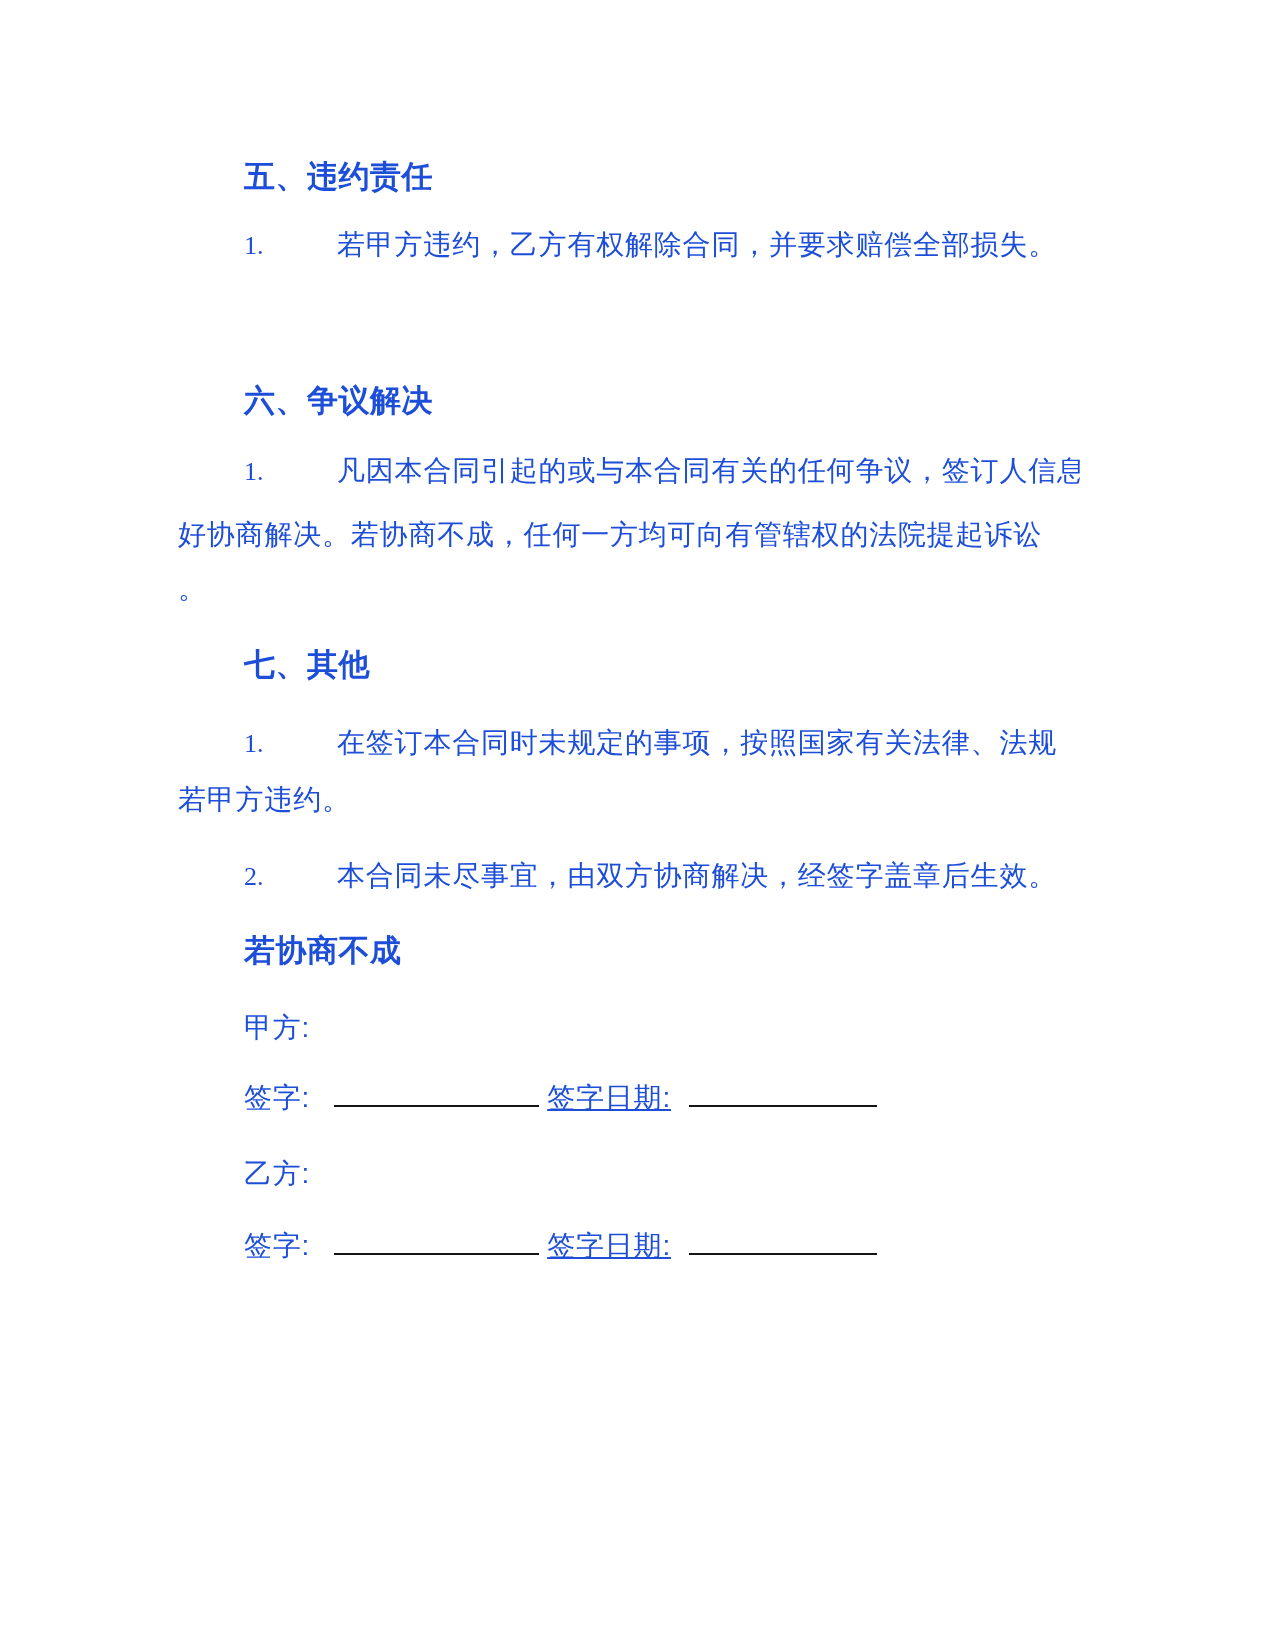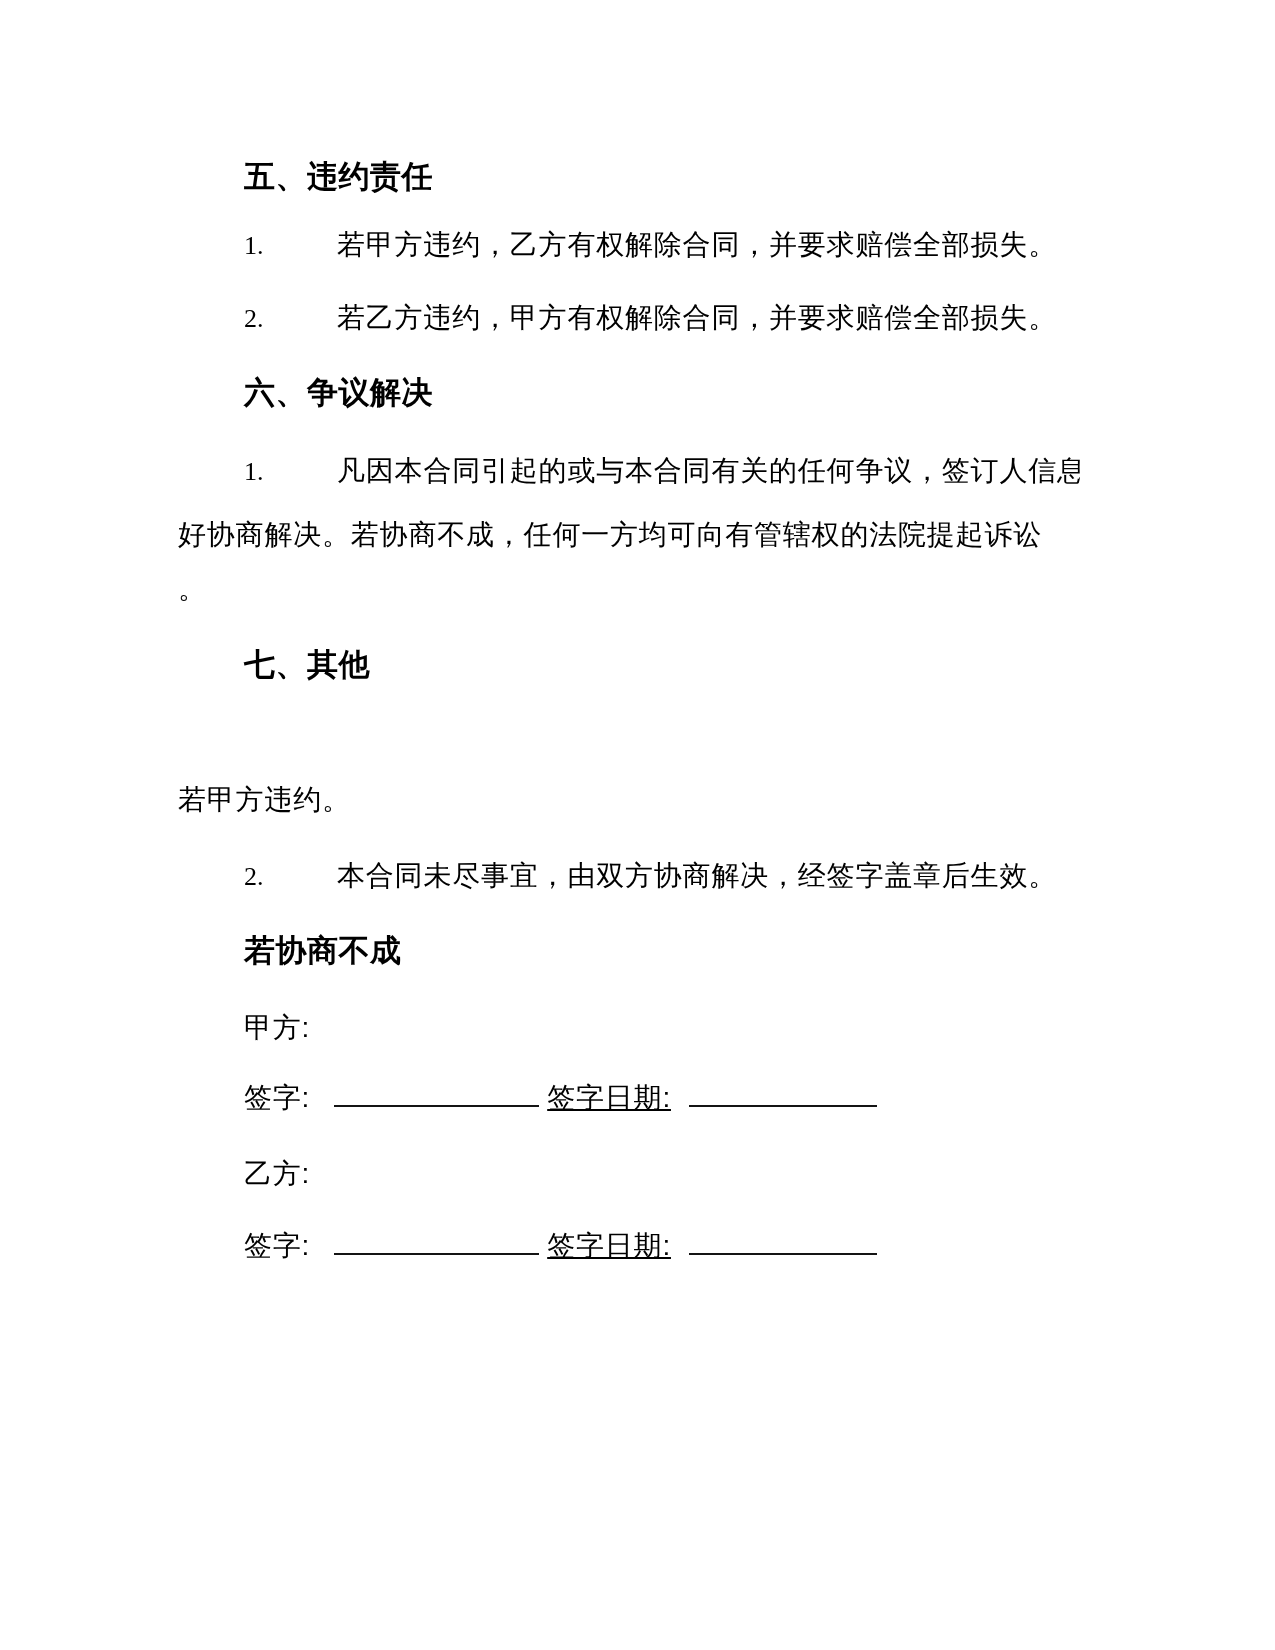--- a/index.html
+++ b/index.html
@@ -2,21 +2,21 @@
 <html><head>
 <meta charset="utf-8">
 <style>
   html,body{margin:0;padding:0;background:#ffffff;}
   .page{
     position:relative;
     width:1080px;
     height:1650px;
     background:#ffffff;
     font-family:"Liberation Sans", sans-serif;
-    color:#000000;
+    color:#1d4ed8;
     overflow:hidden;
   }
   .line{
     position:absolute;
     left:178px;
     white-space:nowrap;
     font-size:28px;
     line-height:30px;
     letter-spacing:0.8px;
   }
@@ -46,32 +46,32 @@
 </style>
 </head>
 <body>
 
 <div class="page">
 
   <div class="line heading" style="top:160px">五、违约责任</div>
 
   <div class="line indent" style="top:230px"><span class="num">1.</span><span>若甲方违约，乙方有权解除合同，并要求赔偿全部损失。</span></div>
 
-  <div class="line indent" style="top:303px"><span class="num">2.</span><span>若乙方违约，甲方有权解除合同，并要求赔偿全部损失。</span></div>
 
-  <div class="line heading" style="top:376px">六、争议解决</div>
+  <div class="line heading" style="top:384px">六、争议解决</div>
 
   <div class="line indent" style="top:456px"><span class="num">1.</span><span>凡因本合同引起的或与本合同有关的任何争议，签订人信息</span></div>
 
   <div class="line" style="top:520px">好协商解决。若协商不成，任何一方均可向有管辖权的法院提起诉讼</div>
 
   <div class="line" style="top:574px">。</div>
 
   <div class="line heading" style="top:648px">七、其他</div>
 
+  <div class="line indent" style="top:728px"><span class="num">1.</span><span>在签订本合同时未规定的事项，按照国家有关法律、法规</span></div>
 
   <div class="line" style="top:785px">若甲方违约。</div>
 
   <div class="line indent" style="top:861px"><span class="num">2.</span><span>本合同未尽事宜，由双方协商解决，经签字盖章后生效。</span></div>
 
   <div class="line heading" style="top:934px">若协商不成</div>
 
   <div class="line indent" style="top:1013px">甲方:</div>
 
   <div class="line indent" style="top:1083px"><span>签字:</span><span class="blank blank-sign"></span><span class="date-label">签字日期:</span><span class="blank blank-date"></span></div>

